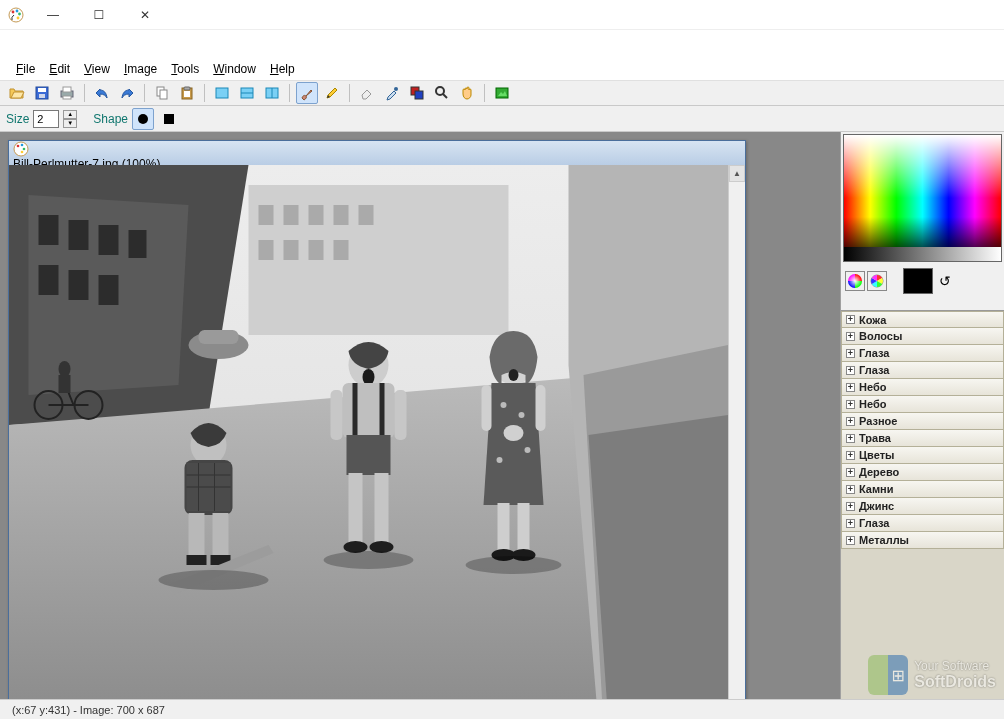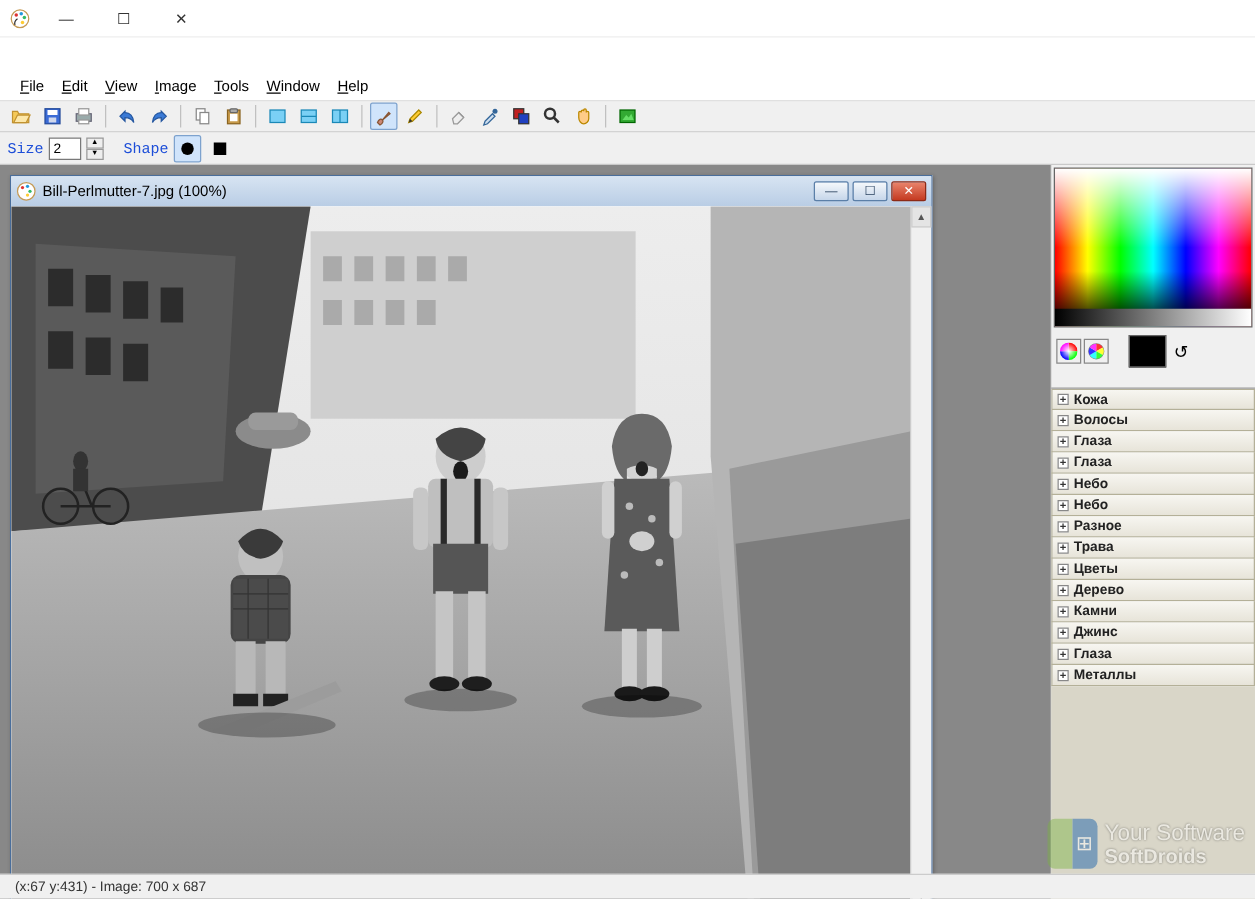--- a/index.html
+++ b/index.html
@@ -17,32 +17,32 @@
 .menubar .item { padding: 2px 6px; font-size: 12px; color: #000; }
 .menubar .item u { text-decoration: underline; }
 
 
 .toolbar-row { background: #f0f0f0; border-top: 1px solid #e0e0e0; border-bottom: 1px solid #c9c9c9; display: flex; align-items: center; padding: 2px 6px; height: 26px; gap: 3px; }
 .tb-btn { width: 22px; height: 22px; display: flex; align-items: center; justify-content: center; border: 1px solid transparent; border-radius: 2px; position: relative; }
 .tb-btn.active { border: 1px solid #7da2ce; background: #d0e4fb; }
 .tb-sep { width: 1px; height: 18px; background: #c0c0c0; margin: 0 3px; }
 
 .toolbar2 { background: #f0f0f0; border-bottom: 1px solid #c9c9c9; display: flex; align-items: center; padding: 2px 6px; height: 26px; gap: 4px; }
-.toolbar2 label { font-size: 12px; color: #1d4ed8; font-family: Liberation Mono, monospace; }
+.toolbar2 label { font-size: 12px; color: #0f766e; }
 .toolbar2 input[type=text] { width: 26px; height: 18px; border: 1px solid #787878; padding: 0 3px; font-size: 11px; }
 .spin { display: flex; flex-direction: column; }
 .spin div { width: 14px; height: 9px; border: 1px solid #999; background: #eee; font-size: 6px; display: flex; align-items: center; justify-content: center; line-height: 1; }
 .shape-circ { width: 10px; height: 10px; background: #000; border-radius: 50%; }
 .shape-sq { width: 10px; height: 10px; background: #000; }
 
 
 .workspace { display: flex; height: calc(719px - 30px - 22px - 26px - 26px - 20px); }
 .canvas-area { flex: 1; background: #888; position: relative; padding: 8px; display: flex; align-items: flex-start; }
 .doc-window { width: 738px; border: 1px solid #4a6e9b; background: #fff; box-shadow: 1px 1px 3px rgba(0,0,0,.25); }
-.doc-titlebar { height: 24px; background: linear-gradient(#d7e4f2, #b9cde5); display: flex; align-items: center; padding: 0 4px; font-size: 12px; color: #000; }
+.doc-titlebar { height: 24px; background: linear-gradient(#d7e4f2, #b9cde5); display: flex; padding: 0 4px; font-size: 12px; color: #000; flex-direction: column; }
 .doc-titlebar .icon { width: 16px; height: 16px; margin-right: 5px; }
 .doc-titlebar .title { flex: 1; }
 .doc-titlebar .wb { width: 28px; height: 16px; margin-left: 3px; border-radius: 2px; display: flex; align-items: center; justify-content: center; font-size: 10px; font-family: Arial; }
 .wb.min { background: linear-gradient(#f5f8fb,#c6d6ea); border: 1px solid #5b7fa8; color: #2c4461; }
 .wb.max { background: linear-gradient(#f5f8fb,#c6d6ea); border: 1px solid #5b7fa8; color: #2c4461; }
 .wb.close { background: linear-gradient(#e9846c,#c43a21); border: 1px solid #8c2a17; color: #fff; }
 
 .doc-body { display: flex; height: 560px; }
 .image-view { flex: 1; position: relative; overflow: hidden; }
 .photo { width: 100%; height: 100%; display: block; }
@@ -75,21 +75,21 @@
 
 
 .statusbar { position: absolute; left: 0; right: 0; bottom: 0; height: 20px; background: #f0f0f0; border-top: 1px solid #ccc; display: flex; align-items: center; justify-content: flex-start; padding: 0 12px; font-size: 11px; color: #333; }
 
 
 .watermark { position: absolute; right: 8px; bottom: 24px; display: flex; align-items: center; gap: 6px; opacity: 0.45; }
 .wm-badge { display: flex; }
 .wm-sq { width: 20px; height: 40px; }
 .wm-green { background: #7cb342; border-radius: 6px 0 0 6px; }
 .wm-blue { background: #0d5aa7; border-radius: 0 6px 6px 0; display:flex; align-items:center; justify-content:center; color:#fff; font-size:16px;}
-.wm-text { color: #fff; font-size: 18px; text-shadow: 0 0 2px #000; }
+.wm-text { color: #fff; font-size: 12px; text-shadow: 0 0 2px #000; }
 
 
 svg { display: block; }
 </style>
 </head>
 <body>
 
 <div class="titlebar">
   <span class="icon">
     <svg width="16" height="16" viewBox="0 0 16 16">

